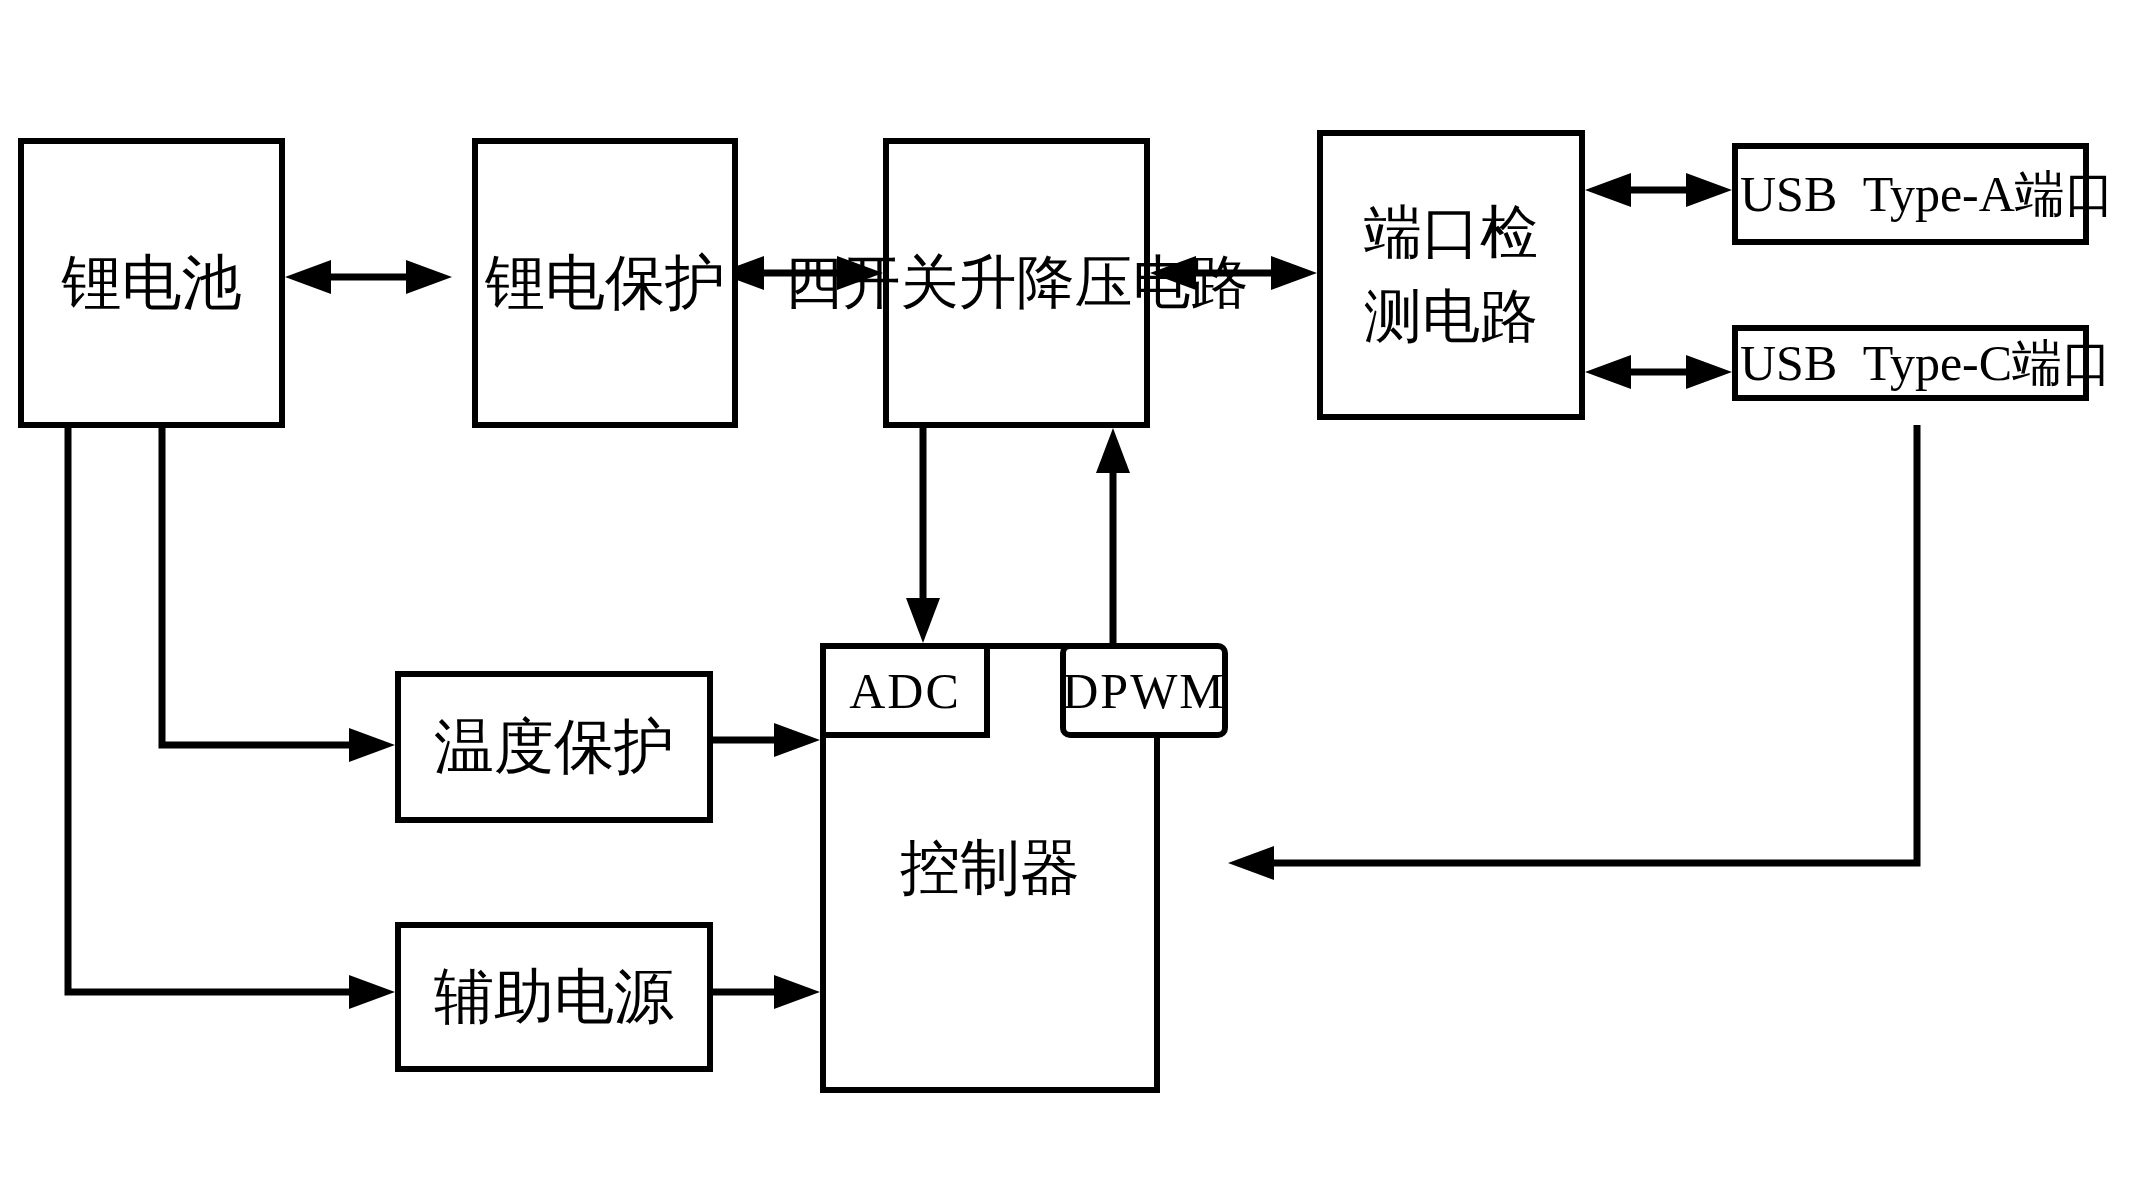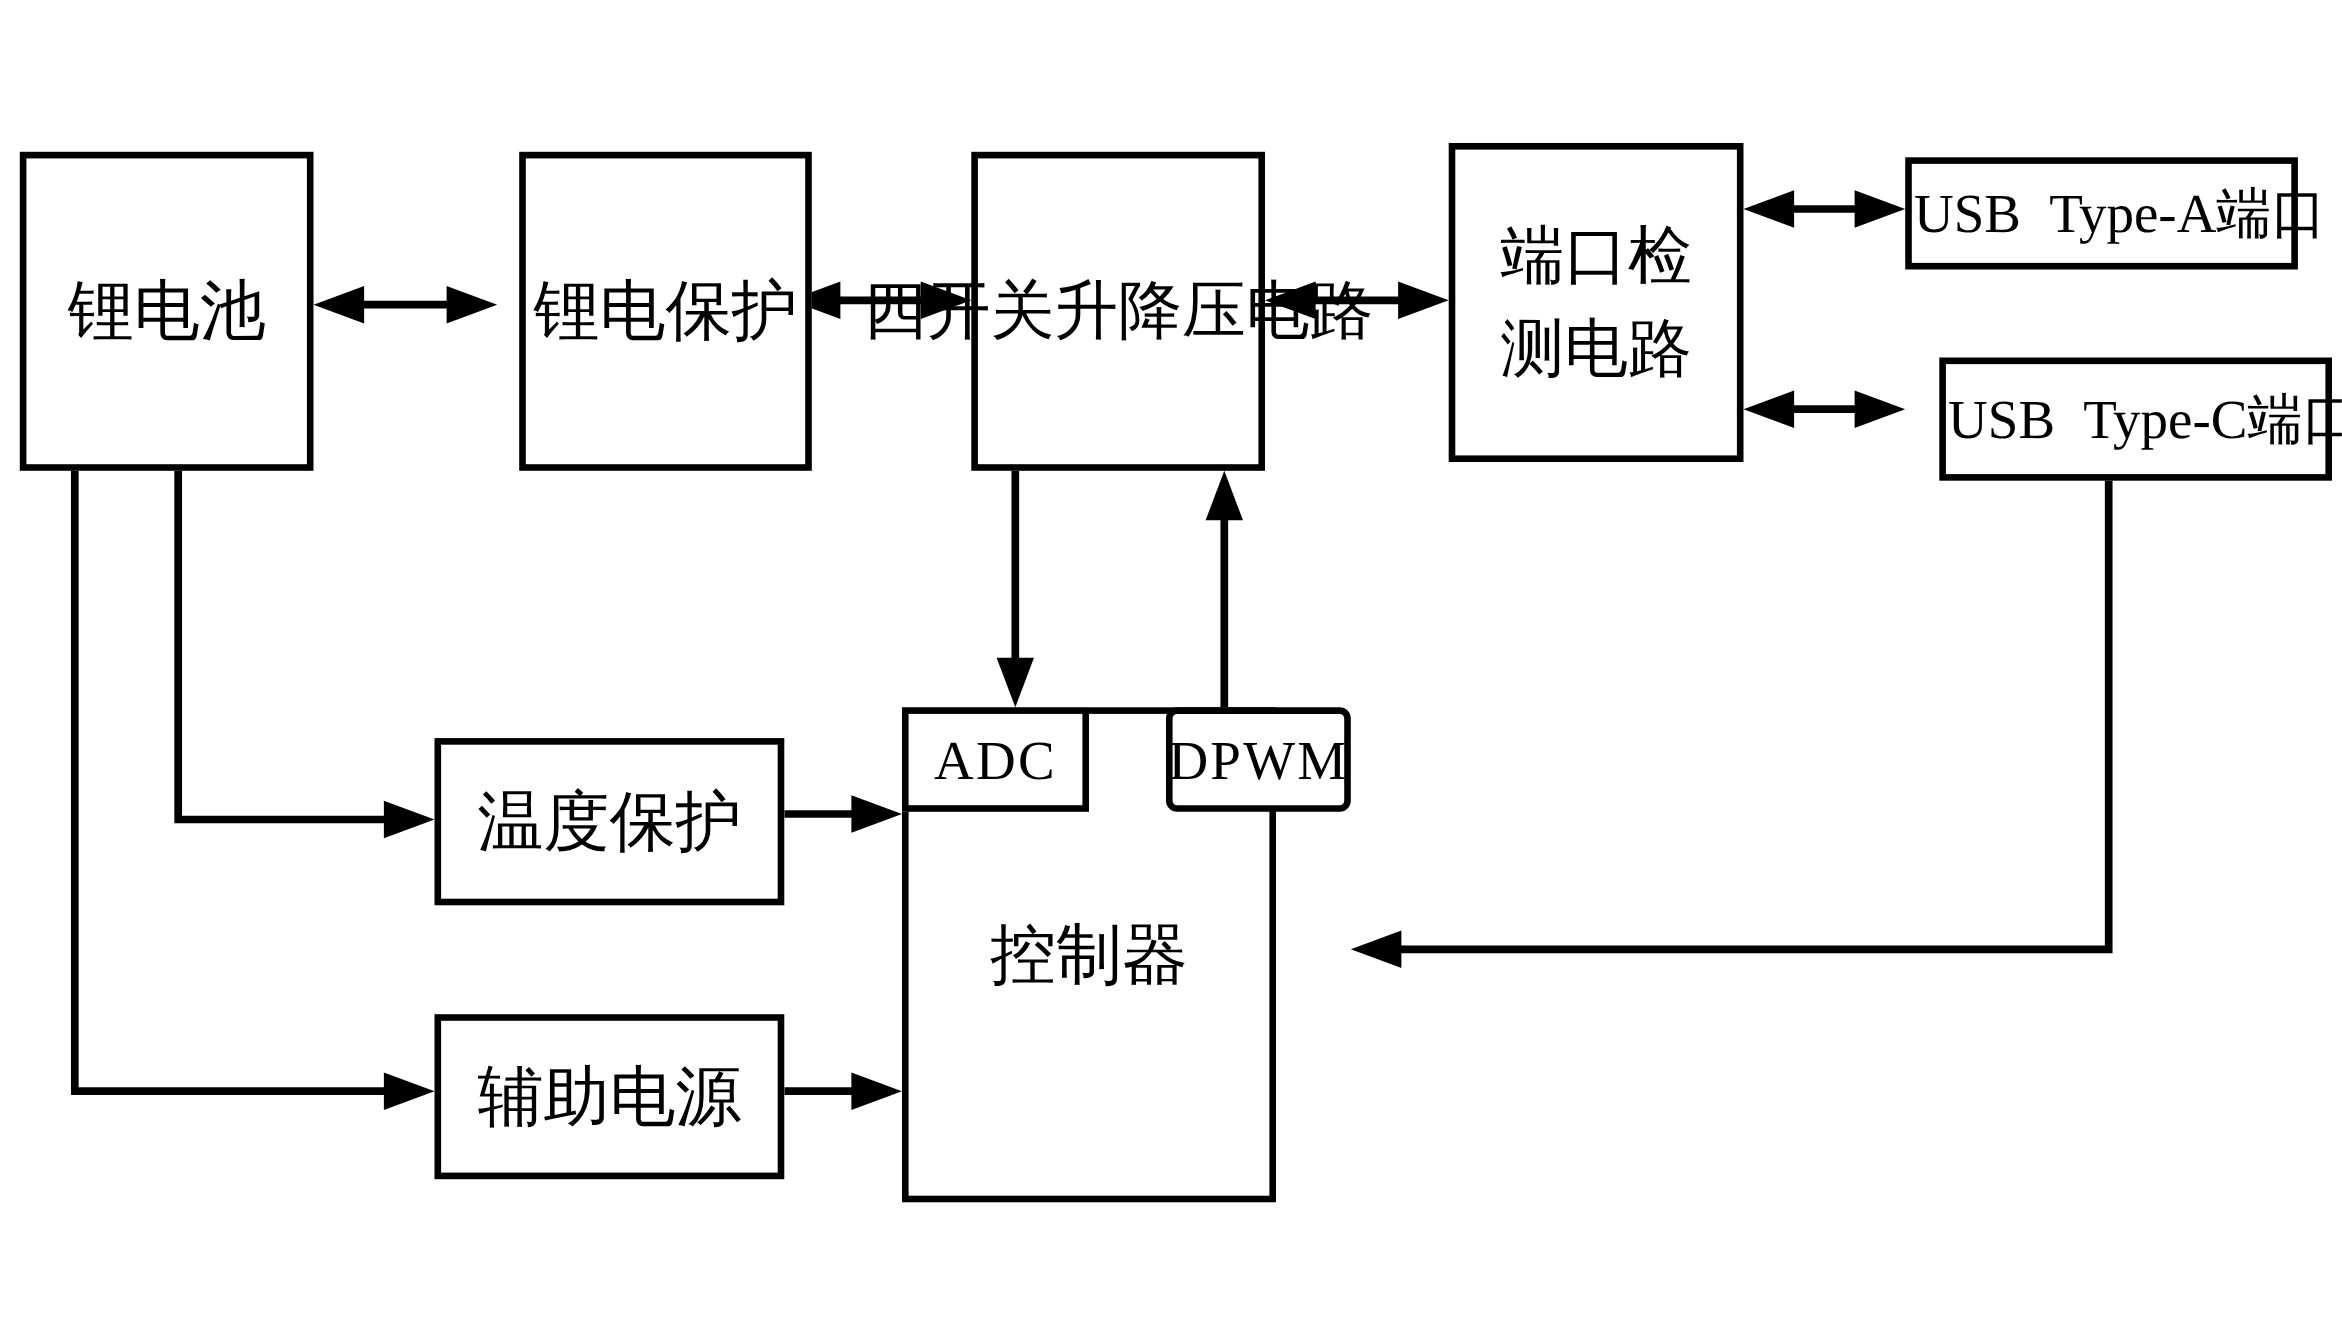--- a/index.html
+++ b/index.html
@@ -36,21 +36,21 @@
   }
   .box--battery        { left: 18px;   top: 138px; width: 267px; height: 290px; font-size: 60px; }
   .box--battery-prot   { left: 452px;  top: 138px; width: 266px; height: 290px; font-size: 60px; margin-left: 20px; }
   .box--buck-boost     { left: 883px;  top: 138px; width: 267px; height: 290px; font-size: 58px;
                          flex-direction: row; line-height: 80px; }
   .box--port-detect    { left: 1317px; top: 130px; width: 268px; height: 290px; font-size: 58px;
                          flex-direction: column; line-height: 84px; }
   .box--usb            { left: 1732px; width: 357px; font-size: 50px;
                          justify-content: flex-start; padding-left: 2px; word-spacing: 14px; }
   .box--usb-a          { top: 143px; height: 102px; }
-  .box--usb-c          { top: 325px; height: 112px; margin-left: 31px; }
+  .box--usb-c          { top: 325px; height: 76px; }
   .box--temp-prot      { left: 395px;  top: 671px; width: 318px; height: 152px; font-size: 60px; }
   .box--aux-power      { left: 395px;  top: 922px; width: 318px; height: 150px; font-size: 60px; }
   .box--controller     { left: 820px;  top: 643px; width: 340px; height: 450px; font-size: 60px; font-family: Liberation Mono, monospace; }
   .box--adc            { left: 820px;  top: 643px; width: 170px; height: 95px;  font-size: 50px; letter-spacing: 2px; align-items: center; }
   .box--dpwm           { left: 1060px; top: 643px; width: 168px; height: 95px;  font-size: 50px; letter-spacing: 2px; border-radius: 10px; }
 </style>
 </head>
 <body>
 
 <div class="canvas">

